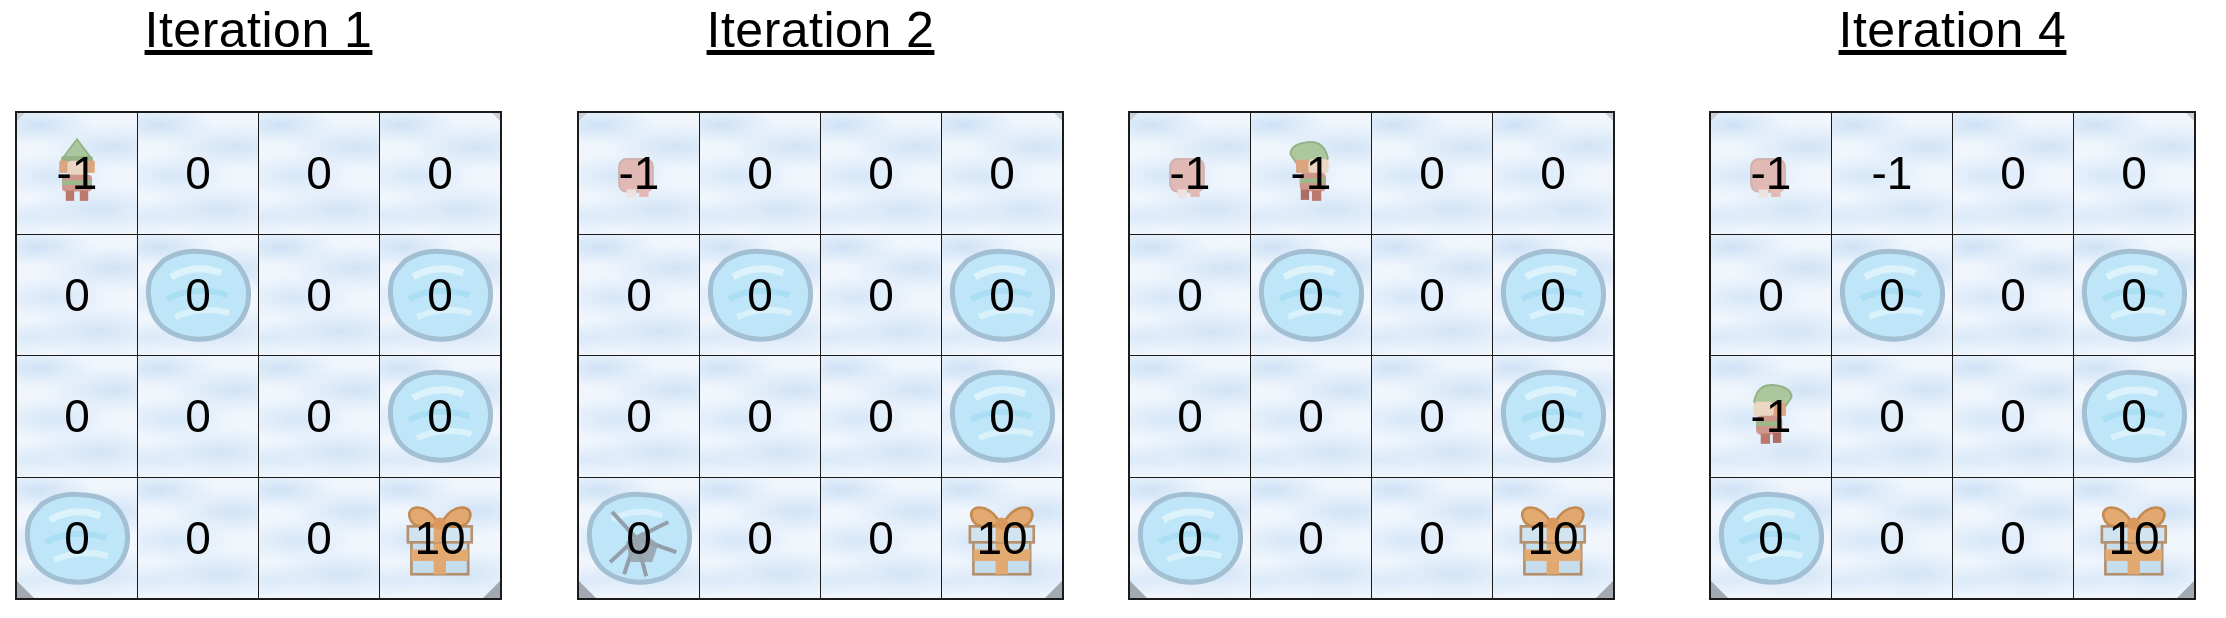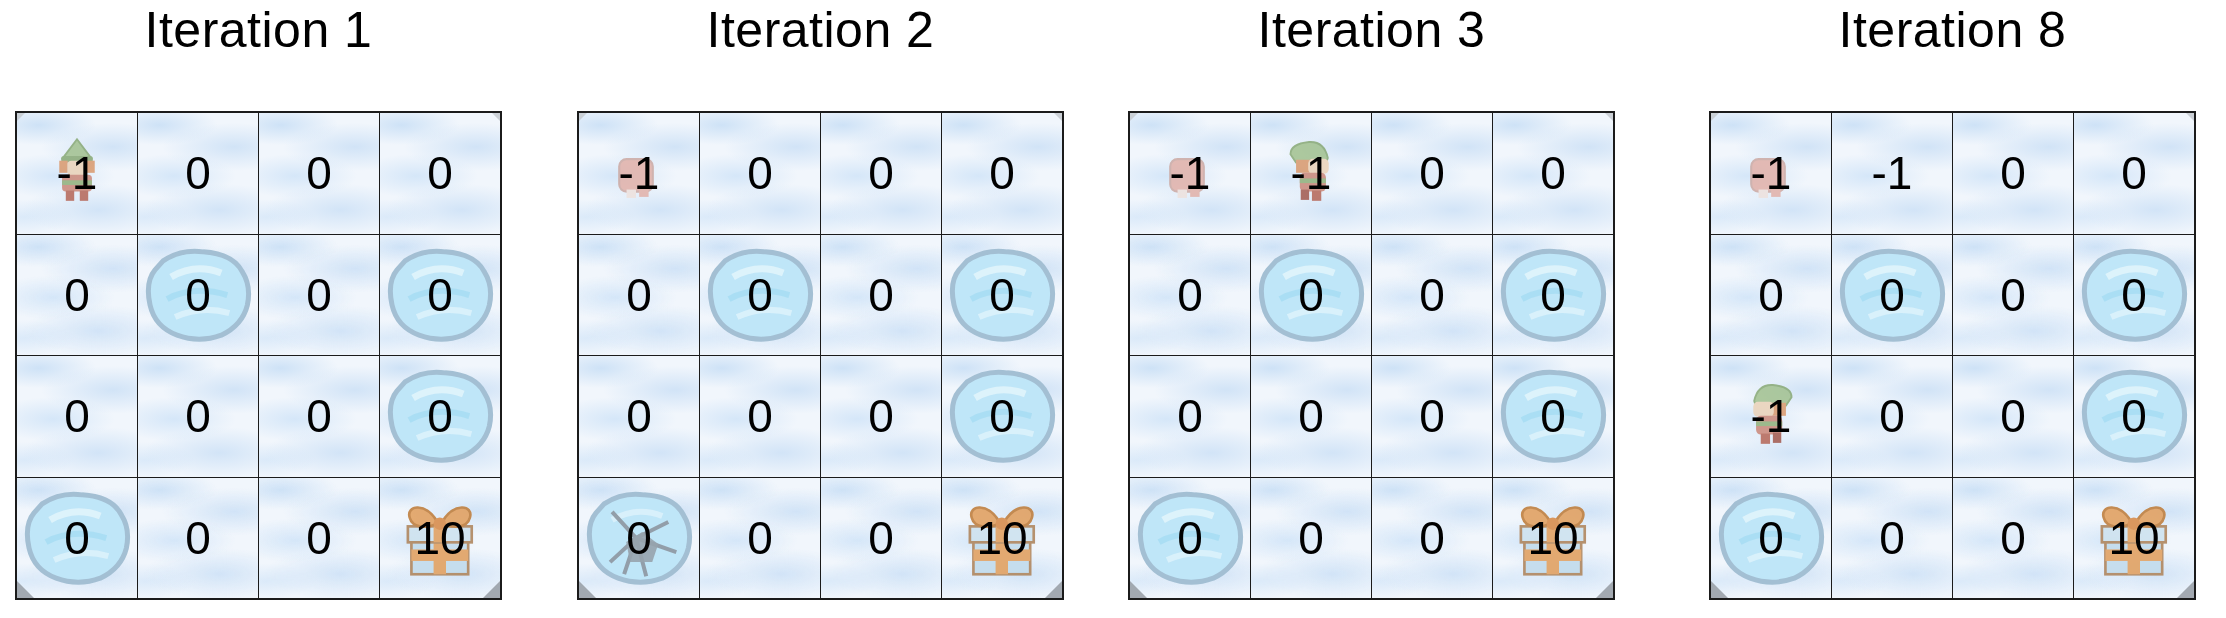--- a/index.html
+++ b/index.html
@@ -1,19 +1,19 @@
 <!DOCTYPE html>
 <html style="--background: #ffffff; --grid-line: #1b1b1b; --ice-base: #f1f6fc; --ice-wisp: #d9e7f6; --hole-fill: #bfe6f8; --hole-streak: #a5dcf3; --hole-edge: #a3bfd3; --crack-gray: #8f9aa4; --gift-orange: #e2a263; --gift-box: #c3dcec; --elf-green: #9cbd85; --elf-red: #c97e6c; --elf-skin: #ecd0b2; --remnant-pink: #e2aba1; --value-text: #000000;"><head>
 <meta charset="utf-8">
 <style>
   html,body{margin:0;padding:0;background:#ffffff;}
   body{font-family:"Liberation Sans", sans-serif;}
   .figure{position:relative;width:2226px;height:618px;background:var(--background,#fff);overflow:hidden;}
 
-  .panel{position:absolute;top:0;width:487px;height:618px;}
+  .panel{position:absolute;top:0;width:487px;height:618px;text-decoration:underline;}
   .panel:nth-child(1){left:15px;}
   .panel:nth-child(2){left:577px;border-radius:31px;}
   .panel:nth-child(3){left:1128px;}
   .panel:nth-child(4){left:1709px;}
 
   .panel-title{
     margin:0;padding-top:3px;text-align:center;
     font-size:50px;font-weight:400;line-height:1.1;color:#000;
     letter-spacing:.5px;
   }
@@ -280,21 +280,20 @@
           </span>
           <span class="value">10</span>
         </div>
         <i class="wedge tl"></i>
         <i class="wedge tr"></i>
         <i class="wedge bl"></i>
         <i class="wedge br"></i>
       </div>
     </section>
     <section class="panel">
-      <h2 class="panel-title">Iteration 3</h2>
       <div class="grid">
         <div class="cell">
           <span class="sprite sprite-remnant">
             <svg viewBox="0 0 36 40" xmlns="http://www.w3.org/2000/svg">
     <rect x="2" y="2" width="32" height="31" rx="7" fill="var(--remnant-pink)" stroke="#caa39b" stroke-width="2"></rect>
     <rect x="9" y="31" width="9" height="8" fill="#efe0da"></rect>
     <rect x="21" y="31" width="9" height="7" fill="var(--remnant-pink)"></rect>
   </svg>
           </span>
           <span class="value">-1</span>
@@ -399,21 +398,21 @@
           </span>
           <span class="value">10</span>
         </div>
         <i class="wedge tl"></i>
         <i class="wedge tr"></i>
         <i class="wedge bl"></i>
         <i class="wedge br"></i>
       </div>
     </section>
     <section class="panel">
-      <h2 class="panel-title">Iteration 8</h2>
+      <h2 class="panel-title">Iteration 4</h2>
       <div class="grid">
         <div class="cell">
           <span class="sprite sprite-remnant">
             <svg viewBox="0 0 36 40" xmlns="http://www.w3.org/2000/svg">
     <rect x="2" y="2" width="32" height="31" rx="7" fill="var(--remnant-pink)" stroke="#caa39b" stroke-width="2"></rect>
     <rect x="9" y="31" width="9" height="8" fill="#efe0da"></rect>
     <rect x="21" y="31" width="9" height="7" fill="var(--remnant-pink)"></rect>
   </svg>
           </span>
           <span class="value">-1</span>

